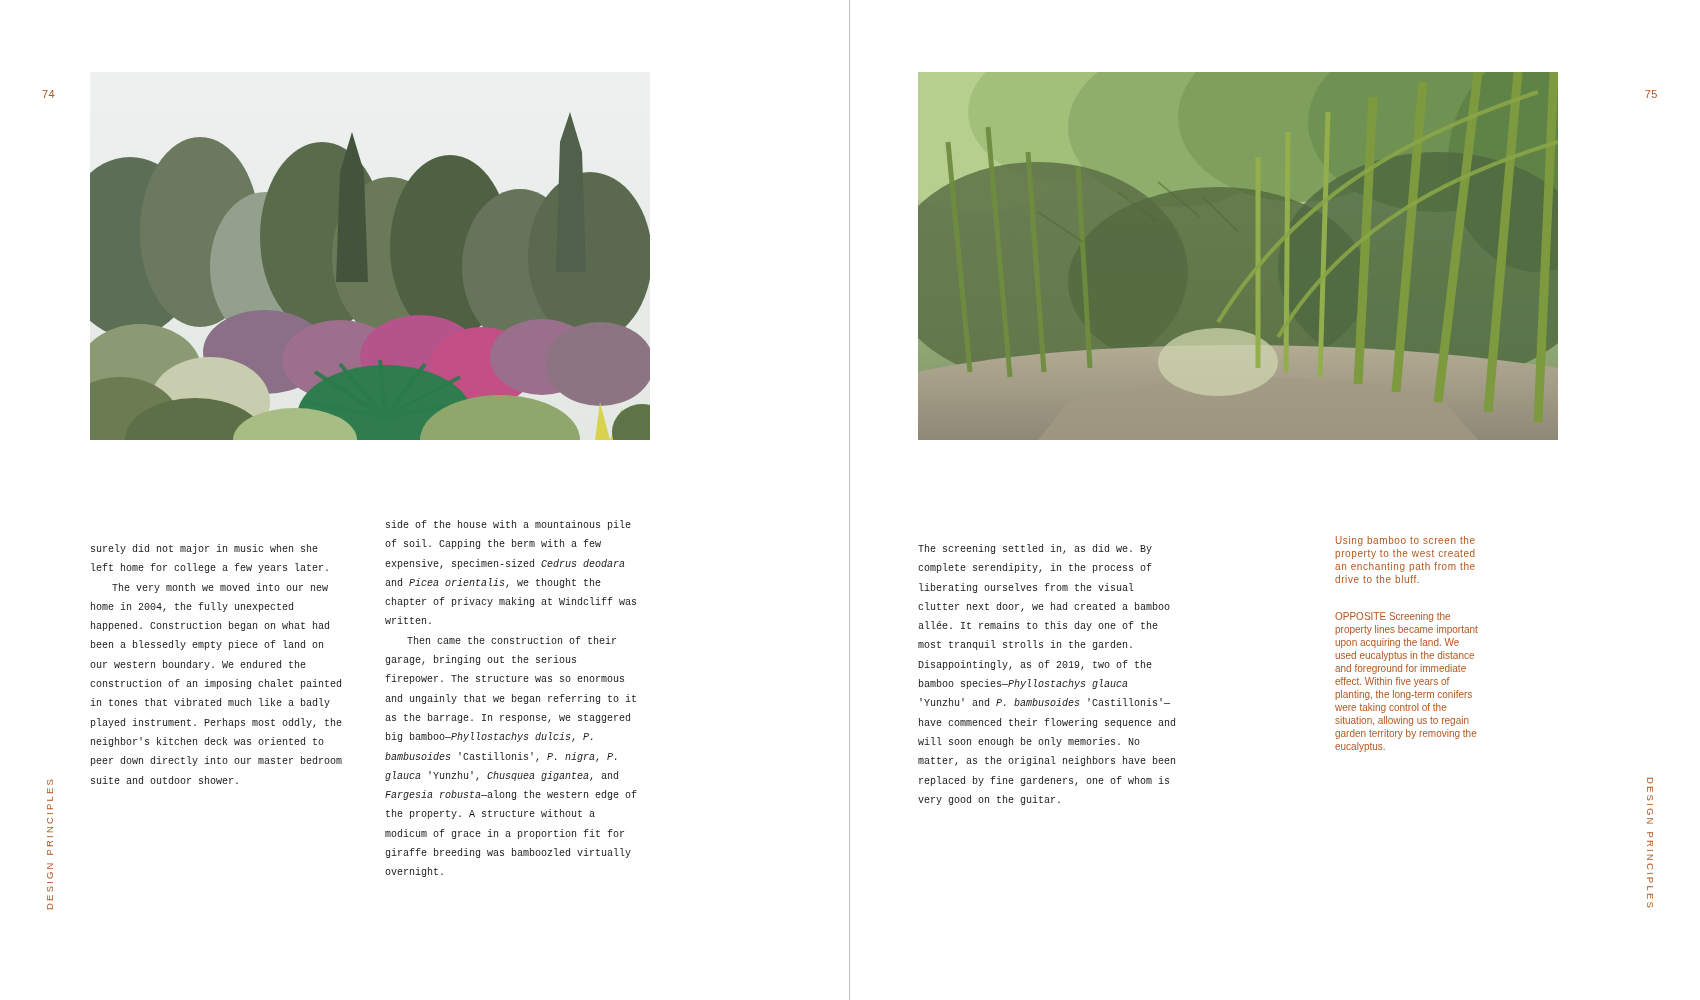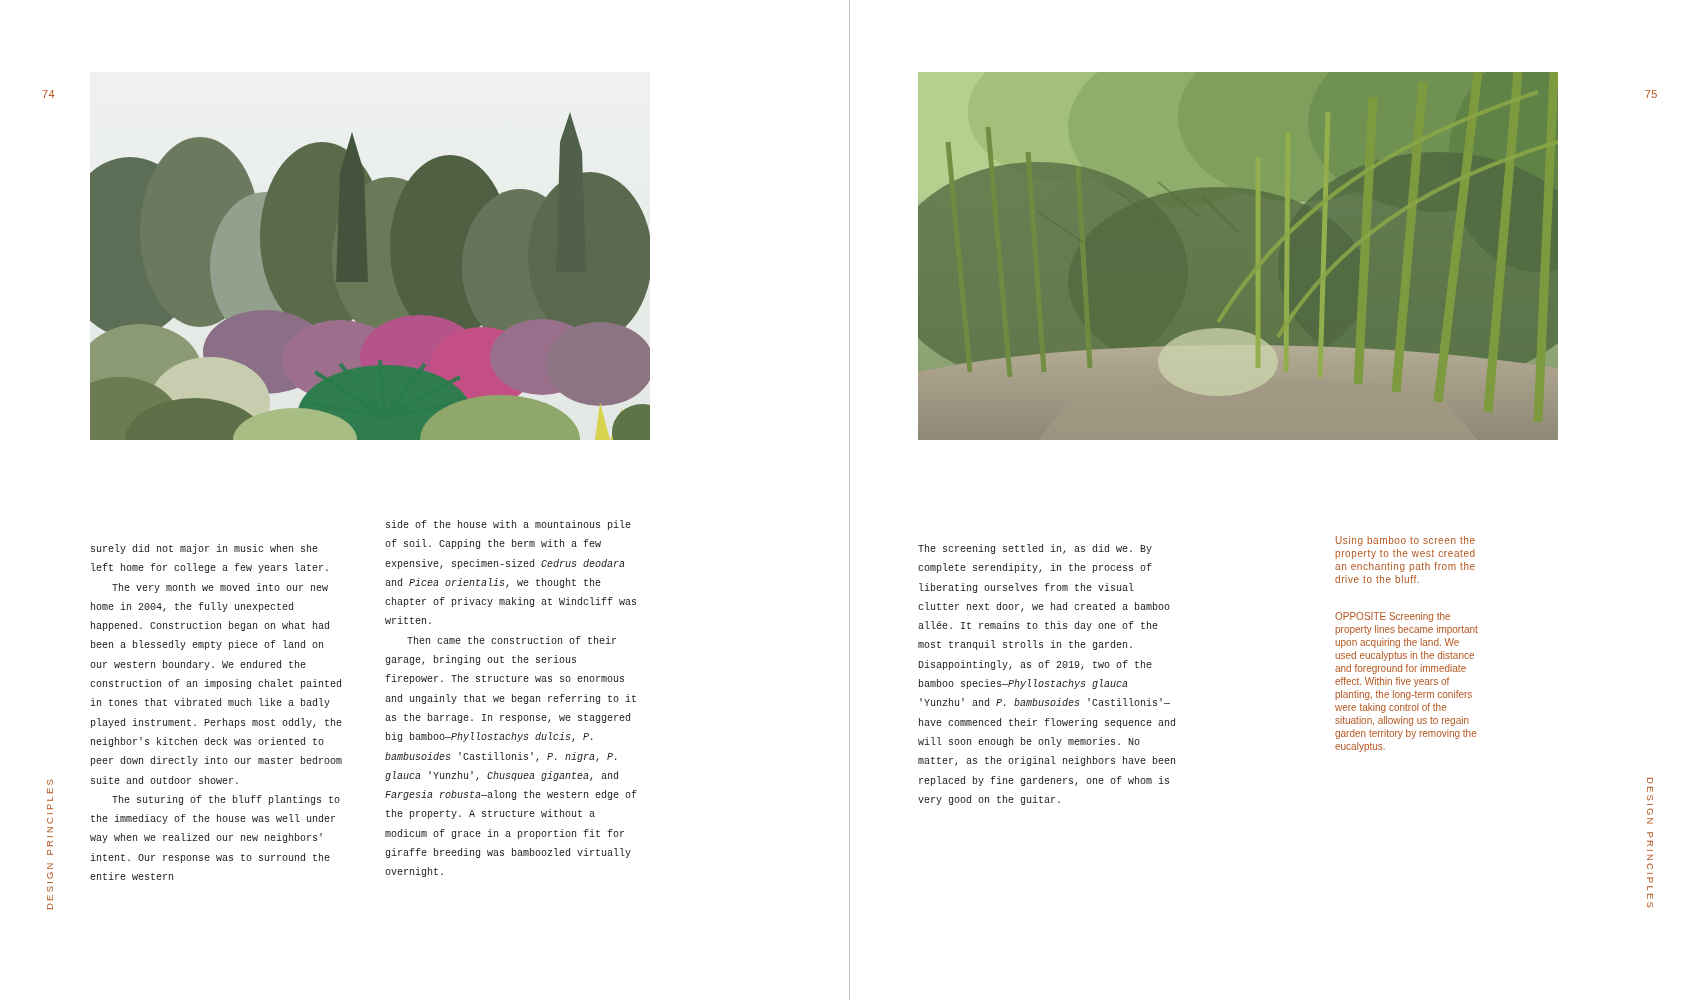--- a/index.html
+++ b/index.html
@@ -192,21 +192,20 @@
 
         <path d="M505 368 L510 330 L520 368 Z" fill="#d9d24f"></path>
         <path d="M520 368 L532 336 L540 368 Z" fill="#cfd05a"></path>
         <ellipse cx="552" cy="360" rx="30" ry="28" fill="#5f7349"></ellipse>
       </svg>
     </div>
 
     <div class="col col-1">
       <p>surely did not major in music when she left home for college a few years later.</p>
       <p>The very month we moved into our new home in 2004, the fully unexpected happened. Construction began on what had been a blessedly empty piece of land on our western boundary. We endured the construction of an imposing chalet painted in tones that vibrated much like a badly played instrument. Perhaps most oddly, the neighbor's kitchen deck was oriented to peer down directly into our master bedroom suite and outdoor shower.</p>
-      <p>The suturing of the bluff plantings to the immediacy of the house was well under way when we realized our new neighbors' intent. Our response was to surround the entire western</p>
     </div>
 
     <div class="col col-2">
       <p>side of the house with a mountainous pile of soil. Capping the berm with a few expensive, specimen-sized <em>Cedrus deodara</em> and <em>Picea orientalis</em>, we thought the chapter of privacy making at Windcliff was written.</p>
       <p>Then came the construction of their garage, bringing out the serious firepower. The structure was so enormous and ungainly that we began referring to it as the barrage. In response, we staggered big bamboo—<em>Phyllostachys dulcis</em>, <em>P. bambusoides</em> 'Castillonis', <em>P. nigra</em>, <em>P. glauca</em> 'Yunzhu', <em>Chusquea gigantea</em>, and <em>Fargesia robusta</em>—along the western edge of the property. A structure without a modicum of grace in a proportion fit for giraffe breeding was bamboozled virtually overnight.</p>
     </div>
   </div>
 
   <div class="page">
 

